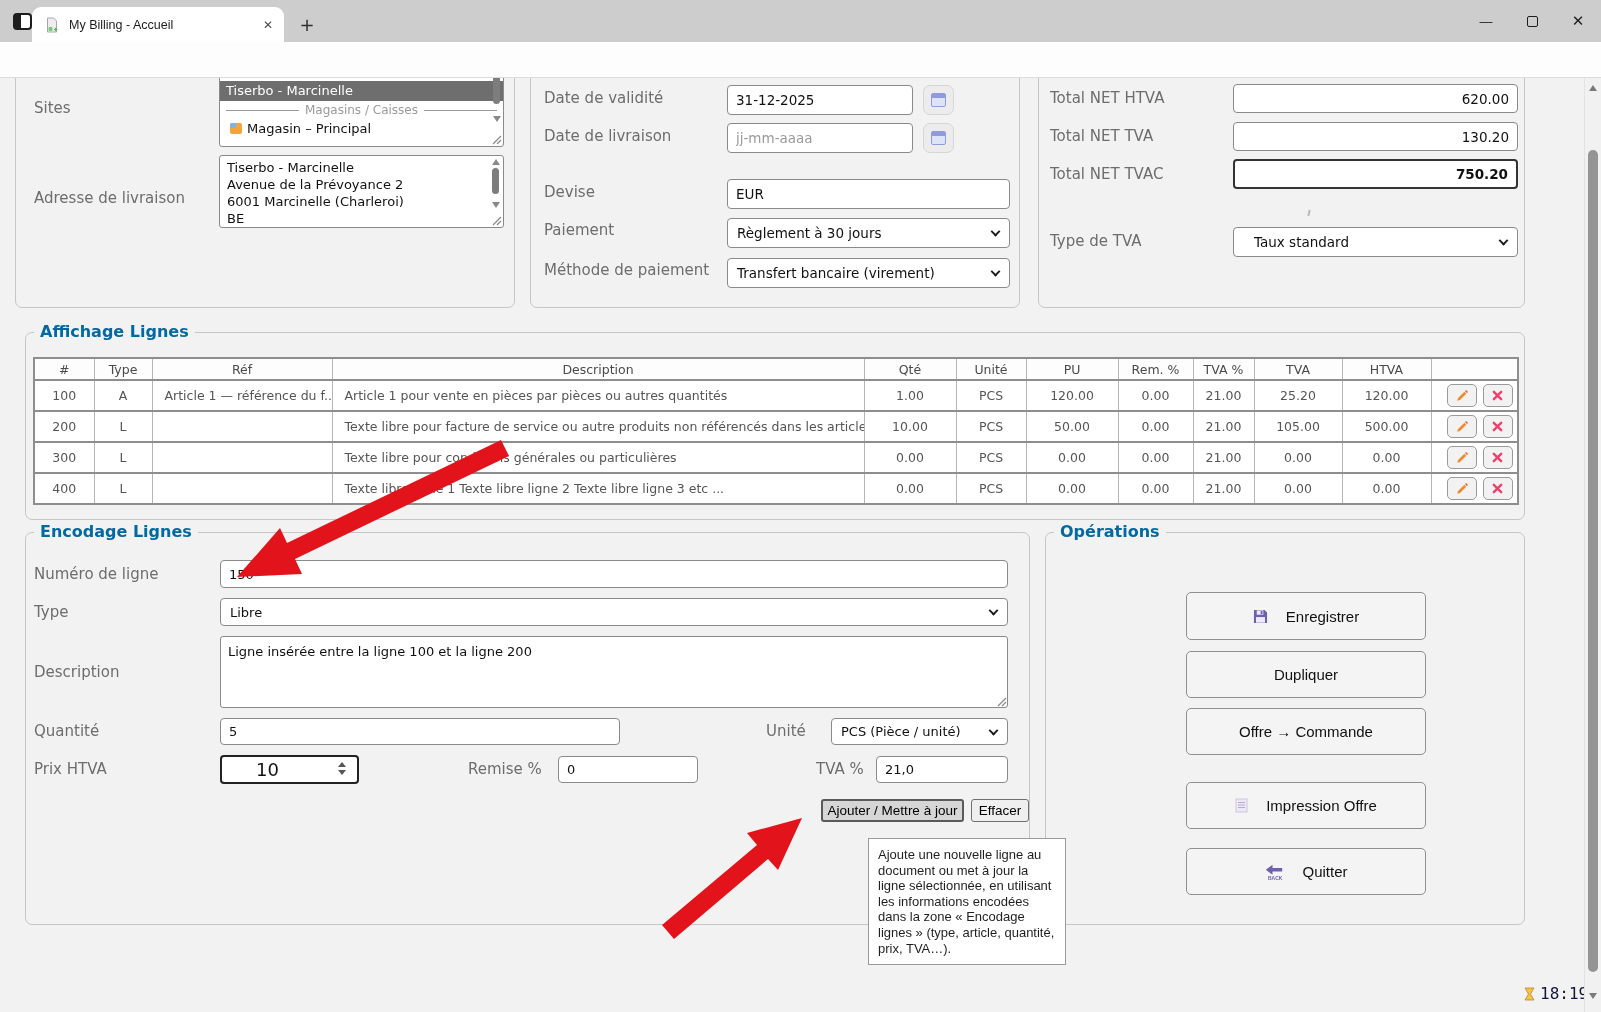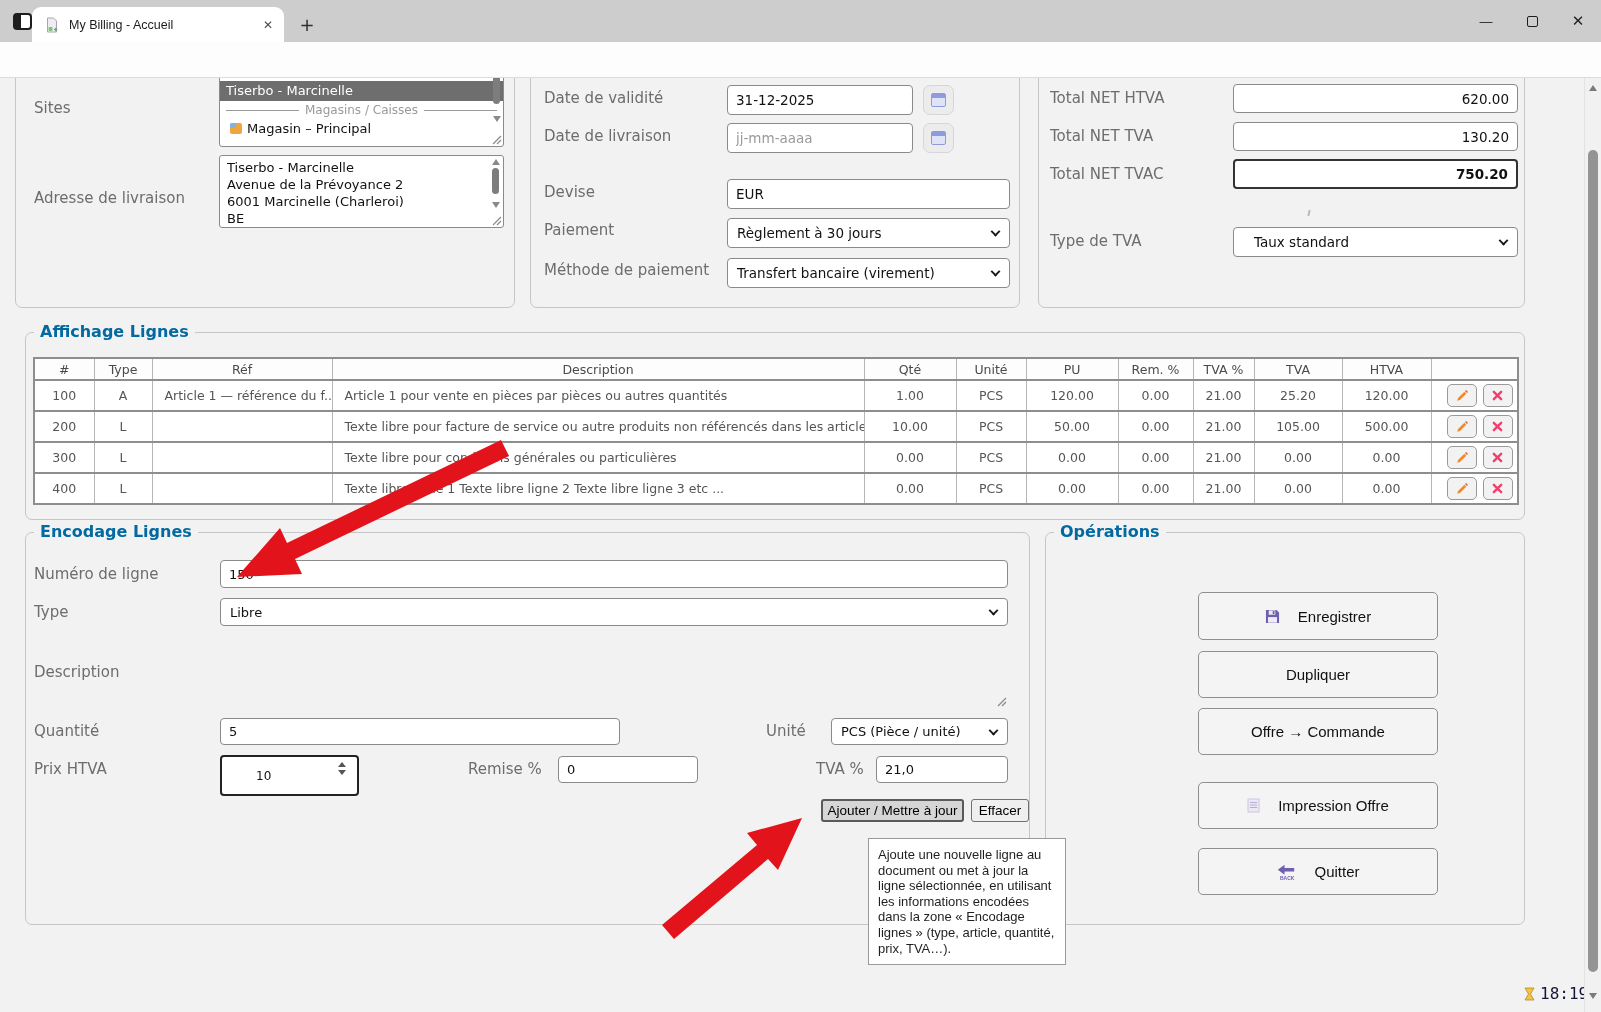--- a/index.html
+++ b/index.html
@@ -70,21 +70,21 @@
   table.lines td.c2, table.lines td.c3 { text-align:left; }
   table.lines { border:2px solid #8e8e8e; }
   .mini-btn { display:inline-flex; align-items:center; justify-content:center; width:30px; height:23px; background:#f2f2f2; border:1px solid #9a9a9a; border-radius:5px; margin:0 3px; cursor:pointer; vertical-align:middle; }
 
   
   .push-btn { position:absolute; height:23px; border:1px solid #707070; border-radius:3px; font-family:"Liberation Sans", sans-serif; font-size:13.5px; color:#000; display:flex; align-items:center; justify-content:center; cursor:pointer; }
   .push-btn.primary { background:#d6d6d6; border:2px solid #5a5a5a; }
   .push-btn.plain { background:#efefef; }
 
   
-  .op-btn { position:absolute; left:152px; width:240px; height:48px; background:#f4f4f4; border:1px solid #8f8f8f; border-radius:5px; display:flex; align-items:center; justify-content:center; gap:18px; font-family:"Liberation Sans", sans-serif; font-size:15px; color:#111; cursor:pointer; }
+  .op-btn { position:absolute; left:140px; width:240px; height:48px; background:#f4f4f4; border:1px solid #8f8f8f; border-radius:5px; display:flex; align-items:center; justify-content:center; gap:18px; font-family:"Liberation Sans", sans-serif; font-size:15px; color:#111; cursor:pointer; }
 
   .spinner { position:absolute; display:flex; flex-direction:column; gap:3px; }
   .spin-up { width:0;height:0;border-left:4px solid transparent;border-right:4px solid transparent;border-bottom:5px solid #555; }
   .spin-dn { width:0;height:0;border-left:4px solid transparent;border-right:4px solid transparent;border-top:5px solid #555; }
 
   .tooltip { position:absolute; left:868px; top:760px; width:198px; background:#fff; border:1px solid #9a9a9a; padding:8px 9px; font-family:"Liberation Sans", sans-serif; font-size:13px; line-height:1.2; color:#1f1f1f; z-index:60; }
 
   .arrows { position:absolute; left:0; top:0; width:1601px; height:934px; pointer-events:none; z-index:70; }
 
   .clock { position:absolute; top:906px; left:1524px; display:flex; align-items:center; gap:5px; font-family:"DejaVu Sans Mono", monospace; font-size:16px; color:#14143c; z-index:40; }
@@ -396,34 +396,35 @@
   <div class="fieldbox" style="left:25px; top:454px; width:1005px; height:393px;">
     <div class="legend">Encodage Lignes</div>
     <div class="lbl" style="left:8px; top:32px;">Numéro de ligne</div>
     <input class="inp" style="left: 194px; top: 27px; width: 788px; height: 28px; font-size: 13px;" value="150">
     <div class="lbl" style="left:8px; top:70px;">Type</div>
     <div class="sel" style="left:194px; top:65px; width:788px; height:28px; font-size:13px;">
         <span>Libre</span>
         <span class="chev"></span>
       </div>
     <div class="lbl" style="left:8px; top:130px;">Description</div>
+    <textarea class="ta" style="left: 194px; top: 103px; width: 788px; height: 72px; padding-top: 6px;">Ligne insérée entre la ligne 100 et la ligne 200</textarea>
     <div class="grip" style="left:971px; top:164px;">
       <svg width="10" height="10">
           <path d="M9 1L1 9M9 5L5 9" stroke="#8a8a8a" stroke-width="1.2"></path>
         </svg>
     </div>
     <div class="lbl" style="left:8px; top:189px;">Quantité</div>
     <input class="inp" style="left: 194px; top: 185px; width: 400px; height: 27px; font-size: 13px;" value="5">
     <div class="lbl" style="left:740px; top:189px;">Unité</div>
     <div class="sel" style="left:805px; top:185px; width:177px; height:27px; font-size:13px;">
         <span>PCS (Pièce / unité)</span>
         <span class="chev"></span>
       </div>
     <div class="lbl" style="left:8px; top:227px;">Prix HTVA</div>
-    <input class="inp" style="left: 194px; top: 222px; width: 139px; height: 41px; border: 2px solid rgb(34, 34, 34); font-size: 12px; padding-left: 34px;" value="10">
+    <input class="inp" style="left: 194px; top: 222px; width: 139px; height: 29px; border: 2px solid rgb(34, 34, 34); font-size: 18px; padding-left: 34px;" value="10">
     <div class="spinner" style="left:312px; top:229px;">
         <span class="spin-up"></span>
         <span class="spin-dn"></span>
       </div>
     <div class="lbl" style="left:442px; top:227px;">Remise %</div>
     <input class="inp" style="left: 532px; top: 223px; width: 140px; height: 27px; font-size: 13px;" value="0">
     <div class="lbl" style="left:790px; top:227px;">TVA %</div>
     <input class="inp" style="left: 850px; top: 223px; width: 132px; height: 27px; font-size: 13px;" value="21,0">
     <div class="push-btn primary" style="left:795px; top:266px; width:143px;">Ajouter / Mettre à jour</div>
     <div class="push-btn plain" style="left:945px; top:266px; width:58px;">Effacer</div>

